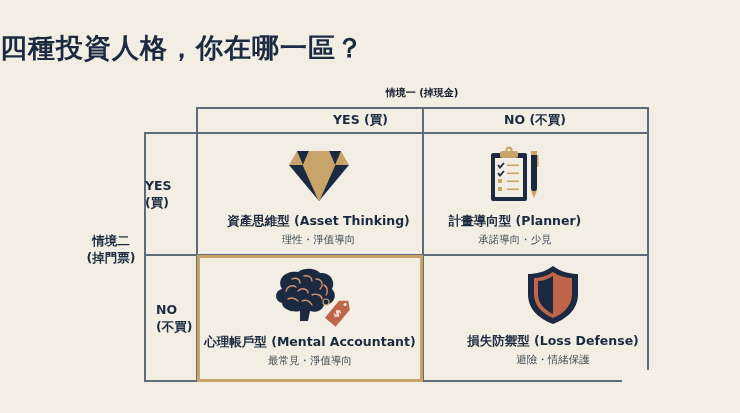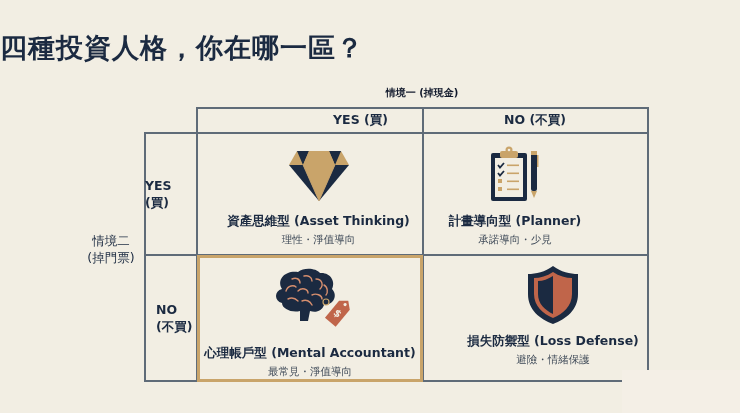--- a/index.html
+++ b/index.html
@@ -13,21 +13,21 @@
       position: absolute; left: 0; width: 740px; top: 30px;
       text-align: left; font-size: 27px; font-weight: bold; letter-spacing: 1px;
       color: #1b2a41;
     }
     .col-axis {
       position: absolute; left: 196px; width: 452px; top: 86px;
       text-align: center; font-size: 10px; font-weight: bold; color: #0f172a;
     }
     .row-axis {
       position: absolute; left: 78px; width: 66px; top: 232px;
-      text-align: center; font-size: 12.5px; font-weight: normal; line-height: 17px;
+      text-align: center; font-size: 12.5px; font-weight: bold; line-height: 17px;
     }
     .line { position: absolute; background: #5f6b78; }
     .hdr {
       position: absolute; top: 108px; height: 24px; line-height: 24px;
       text-align: center; font-size: 12.5px; font-weight: bold;
     }
     .rowhdr {
       position: absolute; left: 145px; width: 51px; 
       font-size: 12.5px; font-weight: bold; line-height: 17px;
     }
@@ -126,21 +126,21 @@
       <path d="M14,22 C8,12 18,3 30,5 C36,0 48,1 52,6 C62,5 68,14 64,22 C70,28 66,38 56,38 C54,44 48,46 42,44 L40,54 L32,54 L32,44 C24,46 14,42 14,36 C6,34 6,24 14,22 Z" fill="#1b2a41"></path>
       <path d="M18,24 C20,18 26,18 28,20 M24,12 C28,10 32,12 32,16 M36,9 C40,8 44,10 44,14 M48,12 C54,12 56,18 52,22 M30,24 C34,20 40,22 40,26 M20,32 C24,30 28,32 30,34 M44,28 C48,26 54,28 54,32 M34,34 C38,32 42,34 44,38 M56,18 C60,20 60,26 58,28" fill="none" stroke="#d58e6e" stroke-width="1.4" stroke-linecap="round"></path>
       <circle cx="58" cy="35" r="3" fill="none" stroke="#c9a46a" stroke-width="1.2"></circle>
       <g transform="translate(70,46) rotate(40)">
         <polygon points="-7,-12 7,-12 7,10 0,16 -7,10" fill="#c0654a" transform="rotate(180)"></polygon>
         <circle cx="0" cy="-11" r="1.6" fill="#f2eee3"></circle>
         <text x="0" y="4" font-size="10" font-weight="bold" text-anchor="middle" fill="#f2eee3" font-family="DejaVu Sans, sans-serif">$</text>
       </g>
     </svg>
   </div>
-  <div class="name" style="margin-top:19px;">心理帳戶型 (Mental Accountant)</div>
+  <div class="name" style="margin-top:8px;">心理帳戶型 (Mental Accountant)</div>
   <div class="sub">最常見・淨值導向</div>
 </div>
 
 <div class="cell" style="left:423px; top:266px; width:260px;text-align:right;">
   <div class="icon">
     <svg width="54" height="62" viewBox="0 0 54 62">
       <path d="M27,2 C35,8 44,10 52,10 L52,30 C52,46 40,55 27,60 C14,55 2,46 2,30 L2,10 C10,10 19,8 27,2 Z" fill="#1b2a41"></path>
       <path d="M27,8 C33,12 40,14 46,14 L46,30 C46,42 37,50 27,54 C17,50 8,42 8,30 L8,14 C14,14 21,12 27,8 Z" fill="#c0654a"></path>
       <path d="M27,12 L27,50 C19,46 12,40 12,30 L12,17 C17,17 22,15 27,12 Z" fill="#1b2a41"></path>
     </svg>

